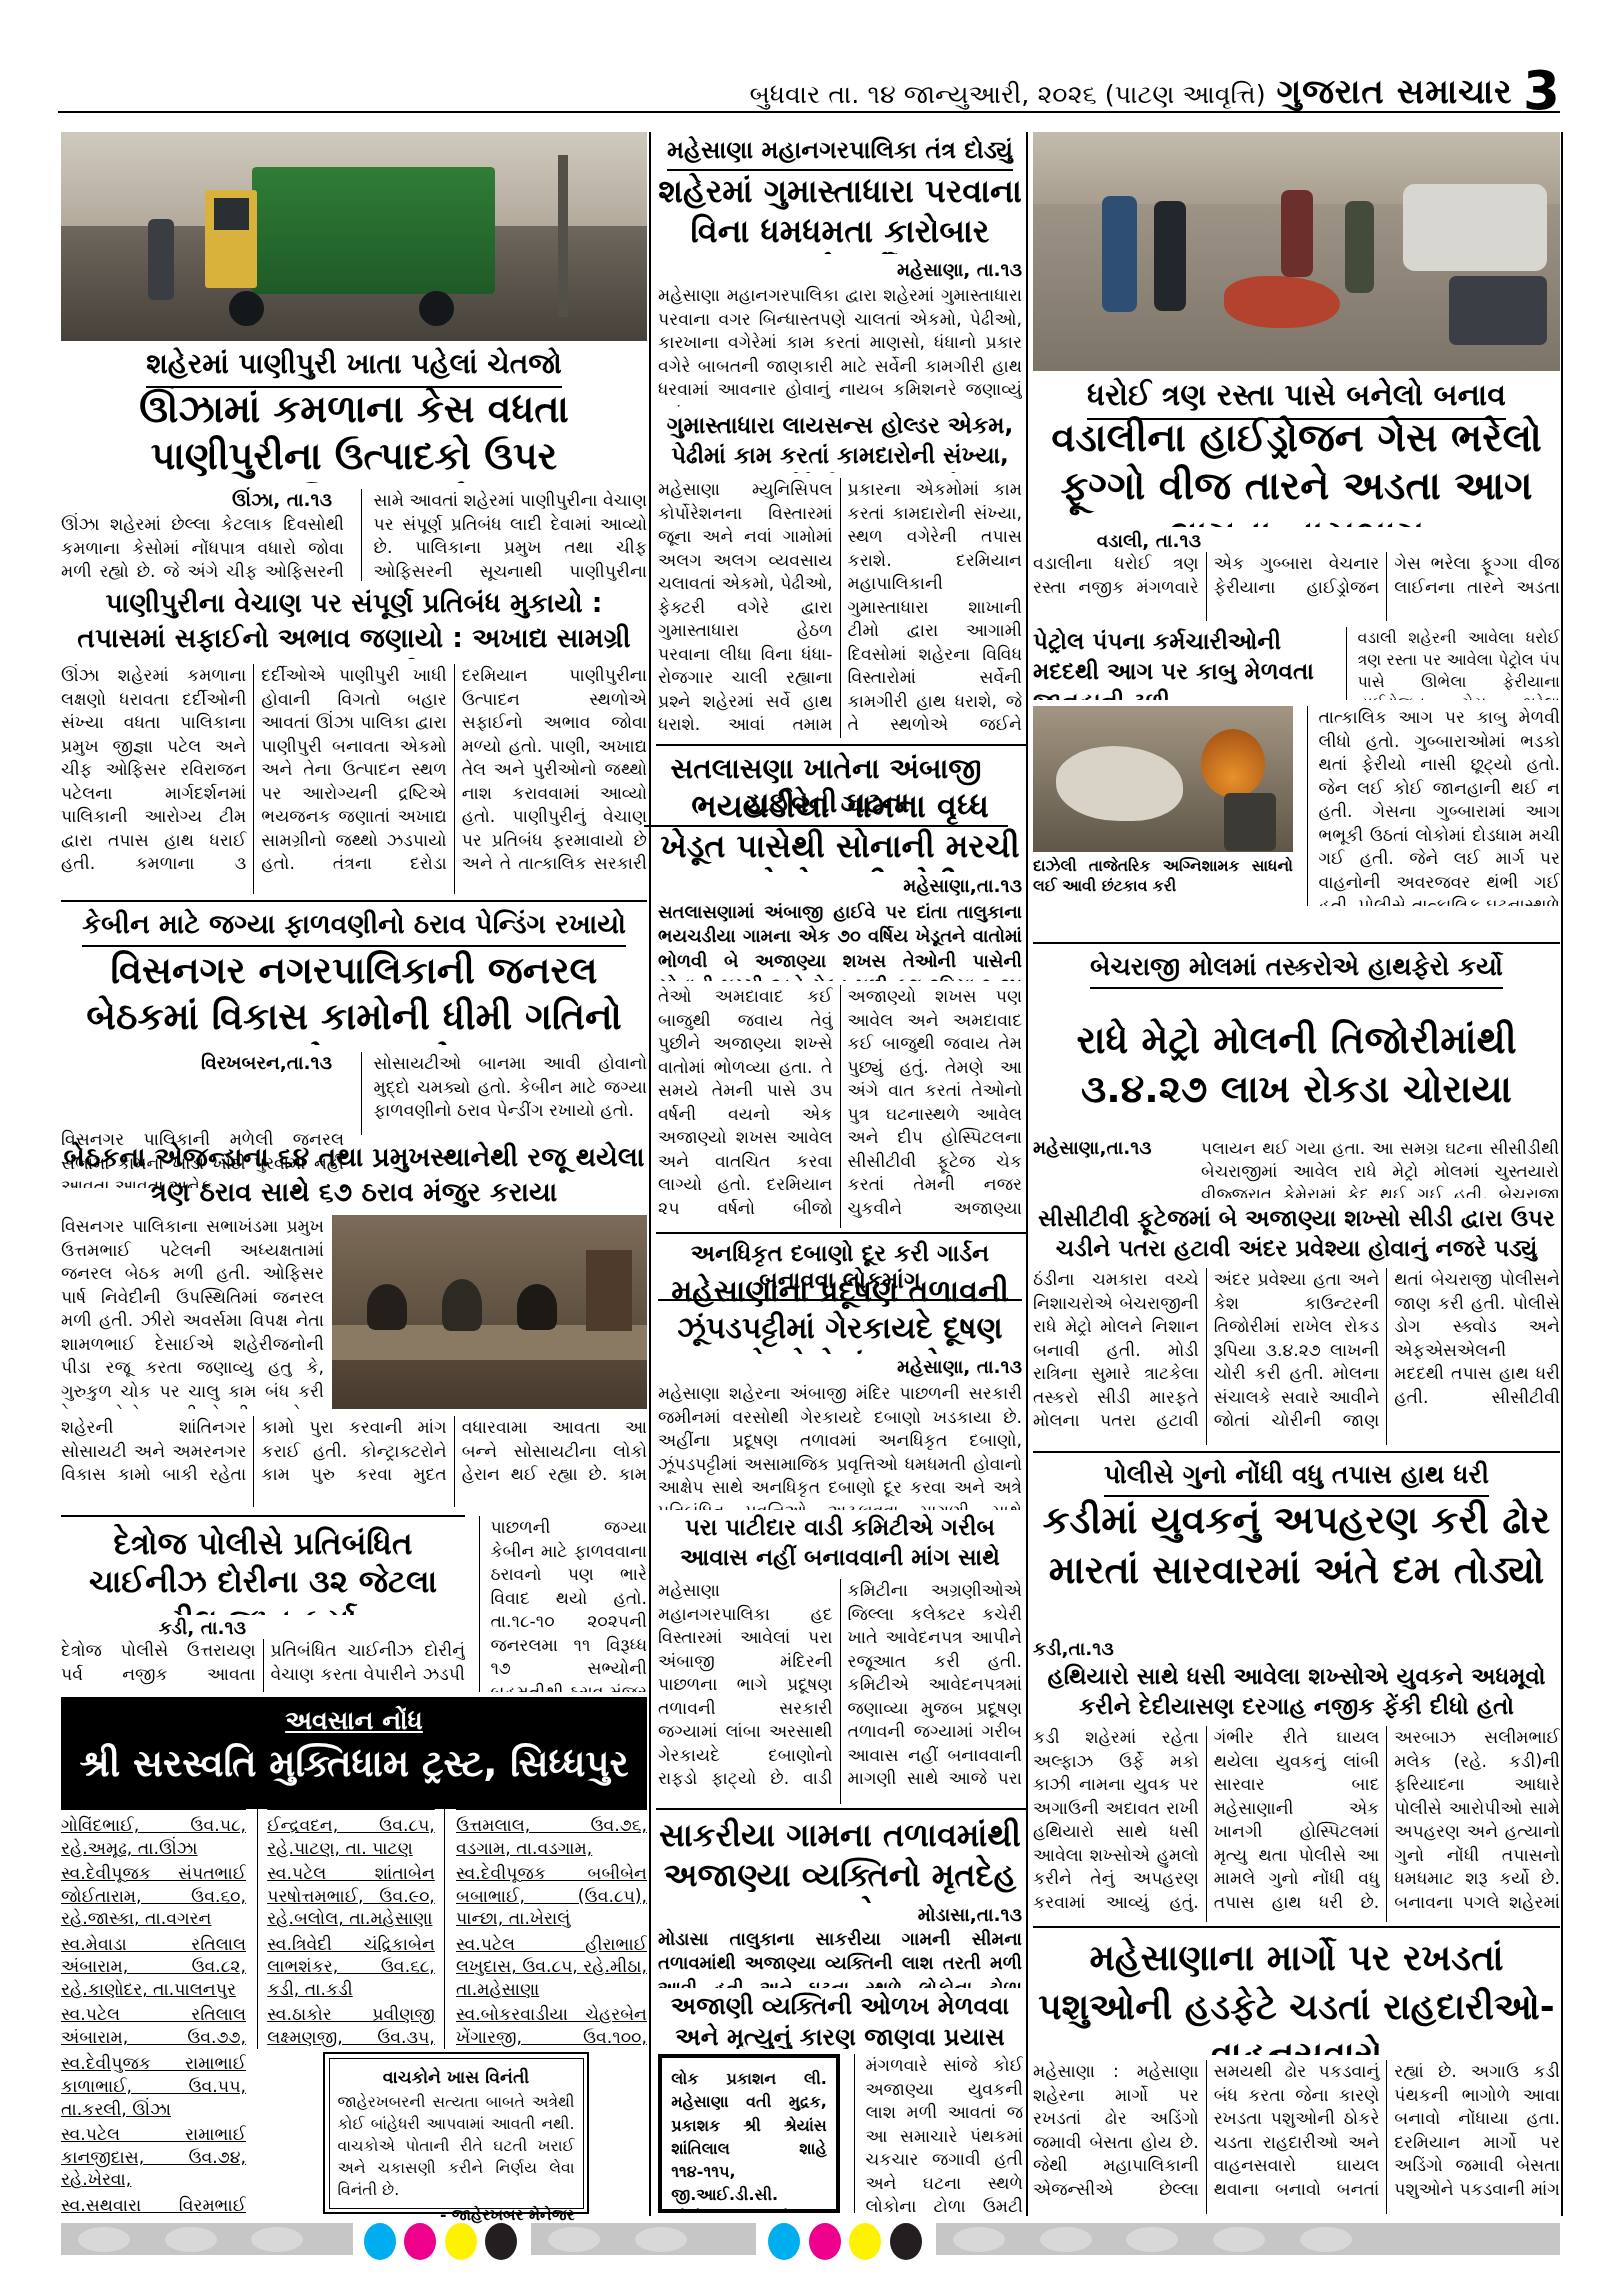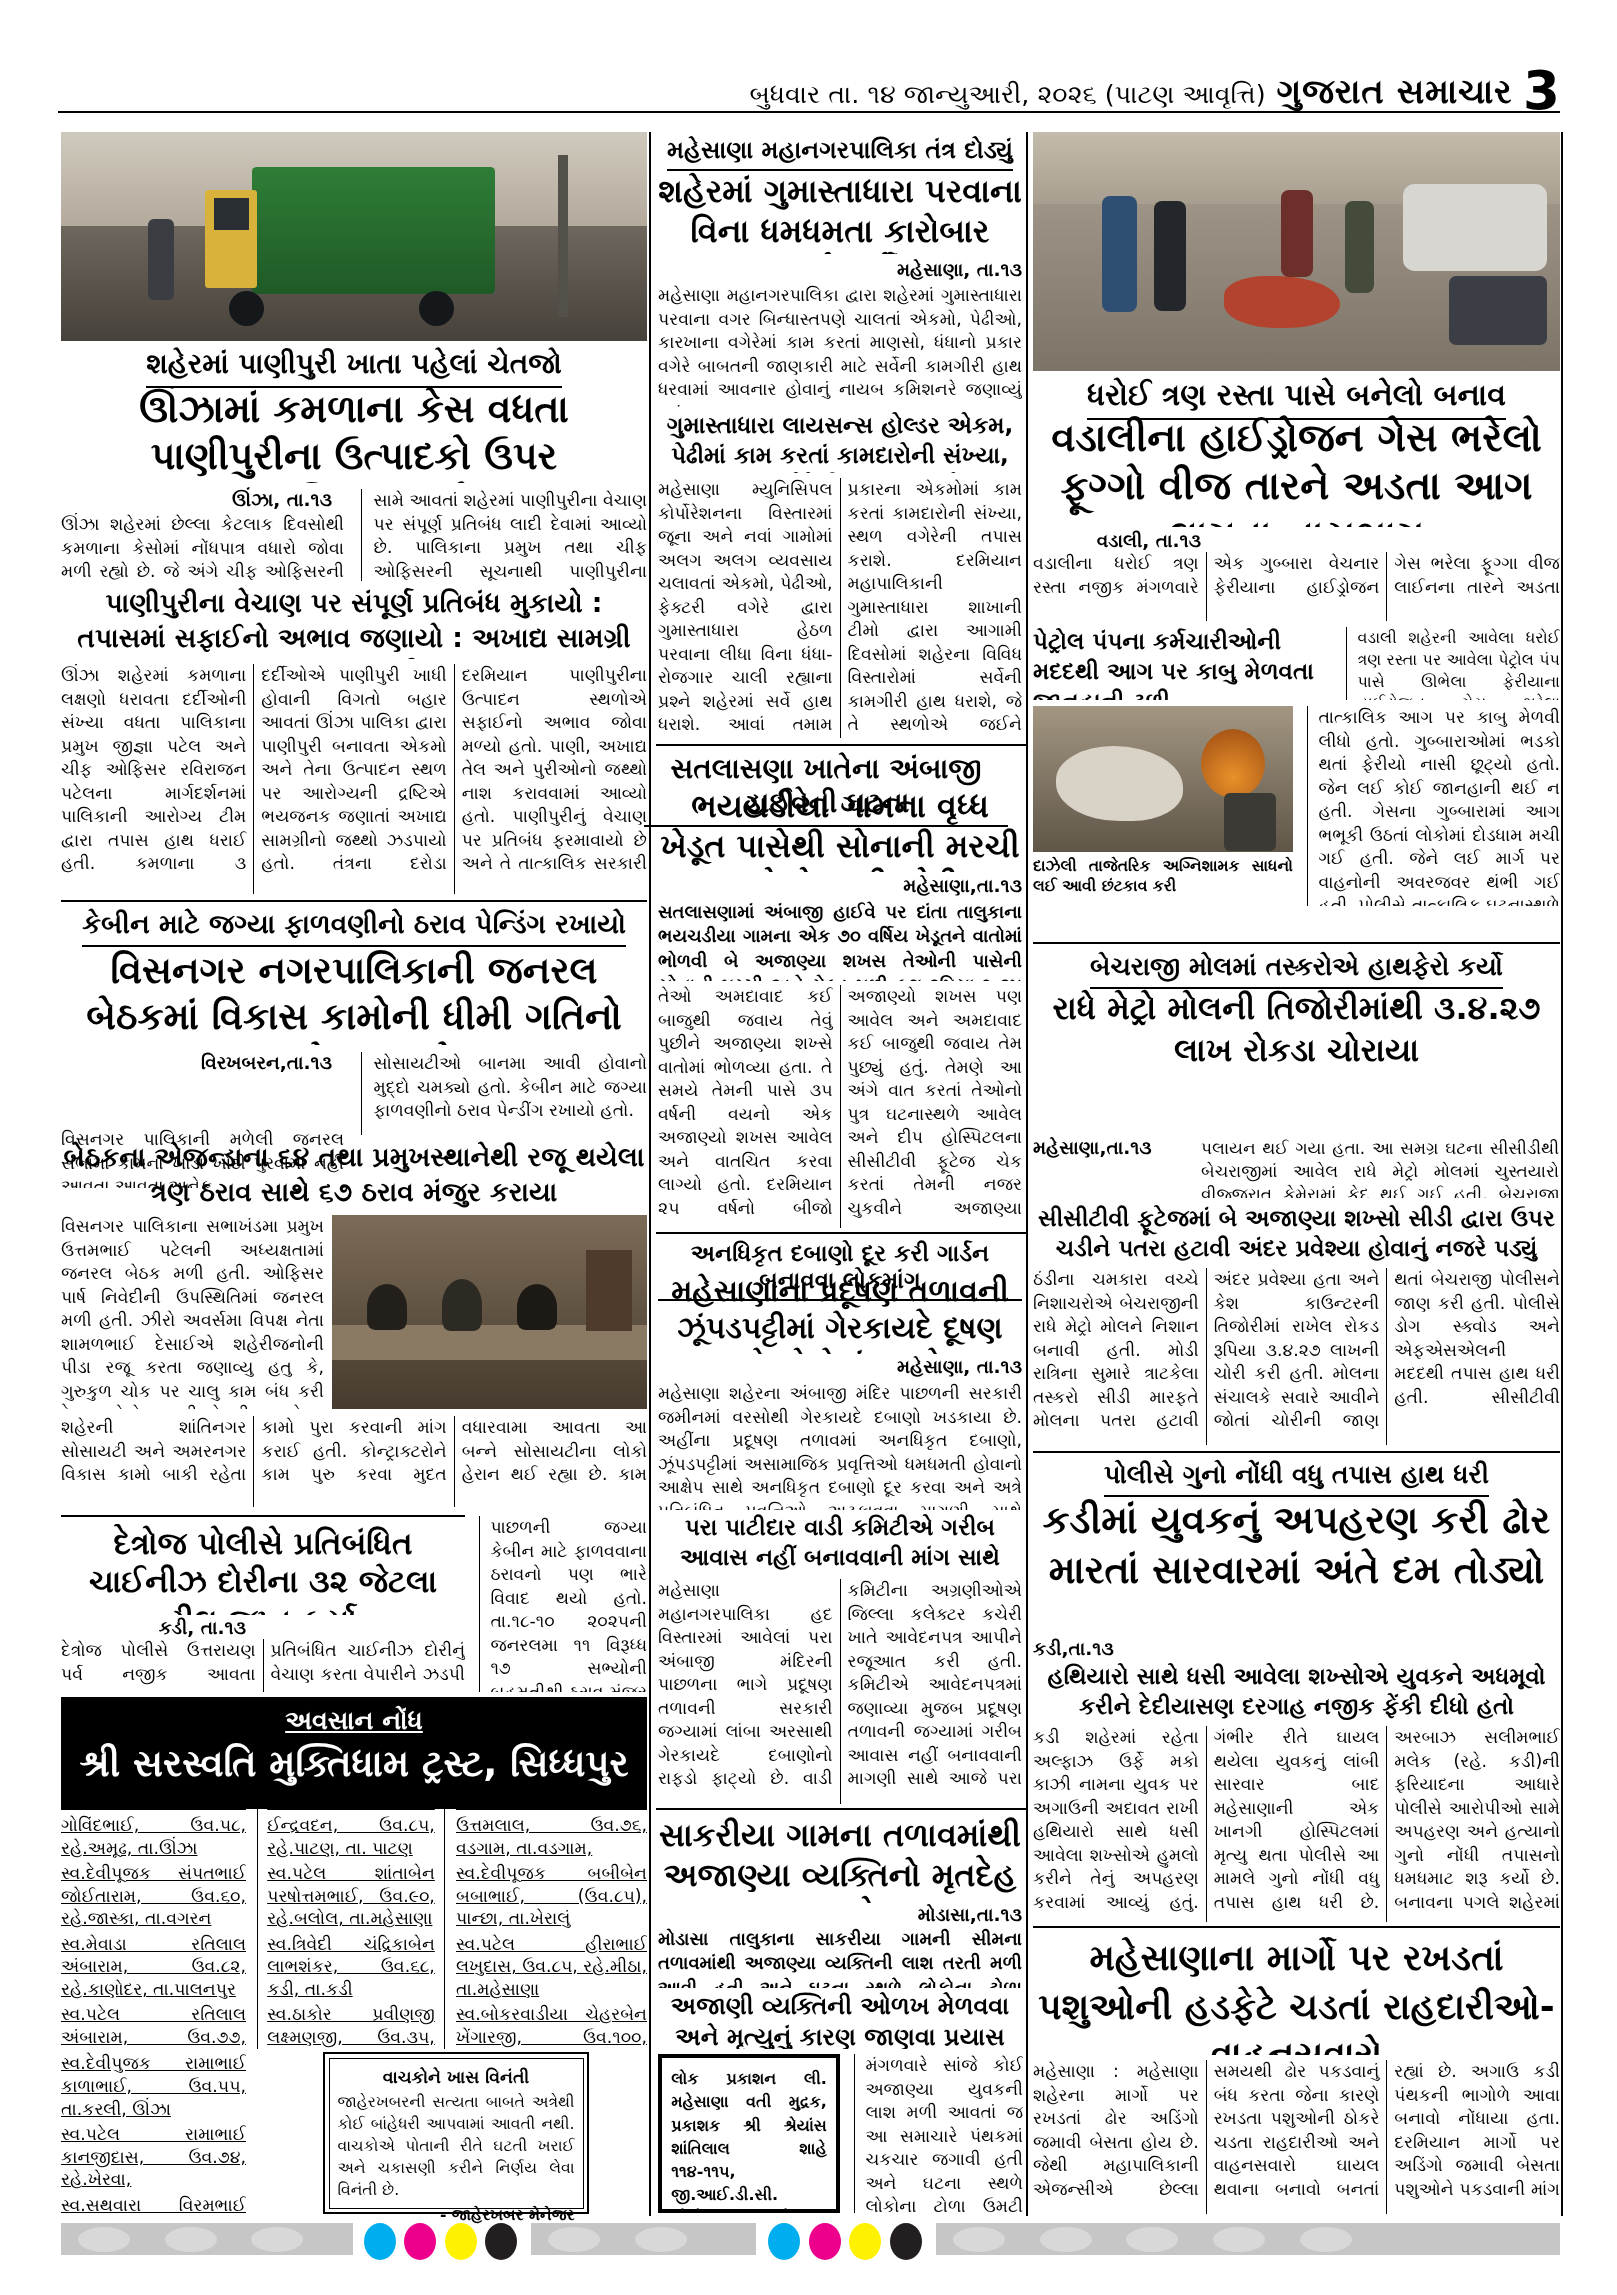--- a/index.html
+++ b/index.html
@@ -193,21 +193,21 @@
     <div class="abs" style="left:168px;top:23px;width:64px;height:69px;background:radial-gradient(circle at 50% 70%,#e8912a,#9c4a12);border-radius:50%;"></div>
     <div class="abs" style="left:191px;top:87px;width:52px;height:58px;background:#3c3a35;border-radius:5.8px;"></div>
   </div>
   <div class="abs bold clip" style="left:1033px;top:856px;width:260px;height:50px;font-size:15.6px;line-height:1.3;text-align:justify;">દાઝેલી તાજેતરિક અગ્નિશામક સાધનો લઈ આવી છંટકાવ કરી</div>
   <div class="abs body-txt clip" style="left:1307px;top:706px;width:253px;height:200px;border-left:0.6px solid #000;padding-left:10.4px;box-sizing:border-box;">તાત્કાલિક આગ પર કાબુ મેળવી લીધો હતો. ગુબ્બારાઓમાં ભડકો થતાં ફેરીયો નાસી છૂટ્યો હતો. જેન લઈ કોઈ જાનહાની થઈ ન હતી. ગેસના ગુબ્બારામાં આગ ભભૂકી ઉઠતાં લોકોમાં દોડધામ મચી ગઈ હતી. જેને લઈ માર્ગ પર વાહનોની અવરજવર થંભી ગઈ હતી. પોલીસે તાત્કાલિક ઘટનાસ્થળે દોડી આવી સ્થિતિ કાબૂમાં લીધી હતી.</div>
   <div class="hr" style="top:942px;left:1033px;width:527px;height:1.7px;"></div>
 
   <div class="abs kicker" style="left:1033px;top:951px;width:527px;font-size:25.4px;">
     <span class="u">બેચરાજી મોલમાં તસ્કરોએ હાથફેરો કર્યો</span>
   </div>
-  <div class="abs headline clip" style="left:1033px;top:988px;width:527px;height:146px;font-size:32px;line-height:1.3;">રાધે મેટ્રો મોલની તિજોરીમાંથી ૩.૪.૨૭ લાખ રોકડા ચોરાયા</div>
+  <div class="abs headline clip" style="left:1033px;top:1016px;width:527px;height:146px;font-size:38px;line-height:1.3;">રાધે મેટ્રો મોલની તિજોરીમાંથી ૩.૪.૨૭ લાખ રોકડા ચોરાયા</div>
   <div class="abs dateline" style="left:1033px;top:1137px;width:162px;text-align:left;">મહેસાણા,તા.૧૩</div>
   <div class="abs body-txt clip" style="left:1201px;top:1137px;width:358px;height:61px;font-size:17px;">પલાયન થઈ ગયા હતા. આ સમગ્ર ઘટના સીસીડીથી બેચરાજીમાં આવેલ રાધે મેટ્રો મોલમાં ચુસ્તયારો વીજ્જરાત કેમેરામાં કેદ થઈ ગઈ હતી. બેચરાજી પોલીસે અજાણ્યા શખ્સોએ રાત્રે મોટી તિજોરી તોડીને રોકડ રૂપિયા ૩.૪.૨૭ લાખ ચોરી કર્યાનું બહાર આવ્યું છે.</div>
   <div class="abs subhead clip" style="left:1033px;top:1204px;width:527px;height:59px;font-size:23px;">સીસીટીવી ફૂટેજમાં બે અજાણ્યા શખ્સો સીડી દ્વારા ઉપર ચડીને પતરા હટાવી અંદર પ્રવેશ્યા હોવાનું નજરે પડ્યું</div>
   <div class="abs body-txt cols3 clip" style="left:1033px;top:1268px;width:527px;height:177px;">ઠંડીના ચમકારા વચ્ચે નિશાચરોએ બેચરાજીની રાધે મેટ્રો મોલને નિશાન બનાવી હતી. મોડી રાત્રિના સુમારે ત્રાટકેલા તસ્કરો સીડી મારફતે મોલના પતરા હટાવી અંદર પ્રવેશ્યા હતા અને કેશ કાઉન્ટરની તિજોરીમાં રાખેલ રોકડ રૂપિયા ૩.૪.૨૭ લાખની ચોરી કરી હતી. મોલના સંચાલકે સવારે આવીને જોતાં ચોરીની જાણ થતાં બેચરાજી પોલીસને જાણ કરી હતી. પોલીસે ડોગ સ્ક્વોડ અને એફએસએલની મદદથી તપાસ હાથ ધરી હતી. સીસીટીવી ફૂટેજમાં બે શખ્સો નજરે પડ્યા હતા.</div>
   <div class="hr" style="top:1451px;left:1033px;width:527px;height:1.7px;"></div>
 
   <div class="abs kicker" style="left:1033px;top:1459px;width:527px;font-size:25.4px;">
     <span class="u">પોલીસે ગુનો નોંધી વધુ તપાસ હાથ ધરી</span>
   </div>
   <div class="abs headline clip" style="left:1033px;top:1495px;width:527px;height:139px;font-size:38px;line-height:1.32;">કડીમાં યુવકનું અપહરણ કરી ઢોર મારતાં સારવારમાં અંતે દમ તોડ્યો</div>

